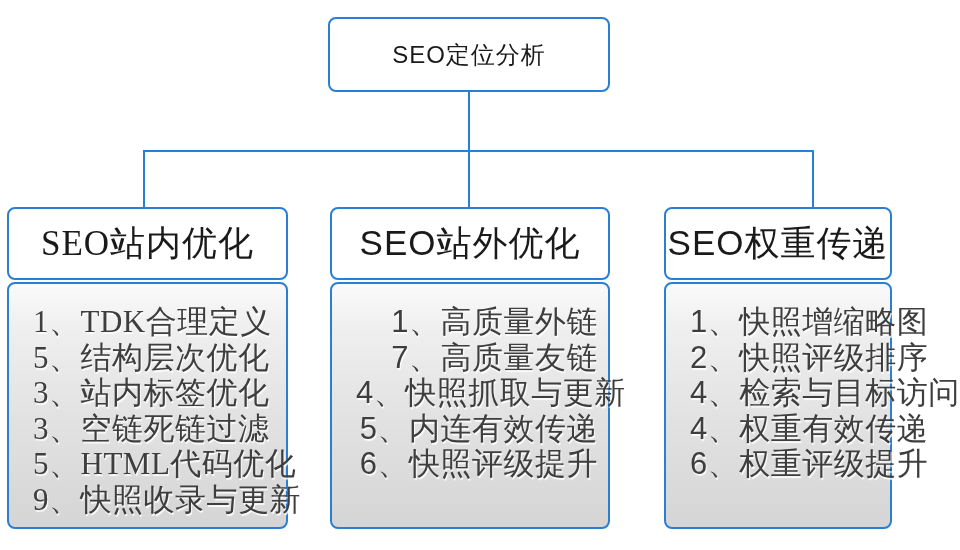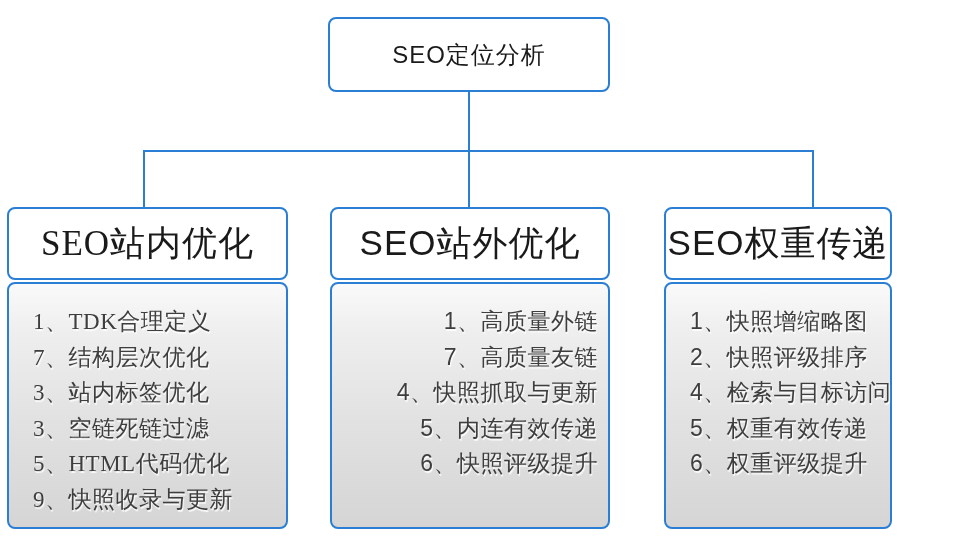--- a/index.html
+++ b/index.html
@@ -33,21 +33,21 @@
   }
   .col-list{
     position:absolute;
     top:282px;height:247px;
     border:2px solid var(--accent);
     border-radius:8px;
     background:linear-gradient(180deg,#fafafa 0%,#efefef 18%,#e2e2e2 55%,#d5d5d5 100%);
     padding:20px 10px 0 24px;
   }
   .col-list .item{
-    font-size:23px;
+    font-size:31px;
     line-height:35.6px;
     color:var(--list-text);
     text-shadow:1px 1.5px 1px rgba(255,255,255,0.9);
     white-space:nowrap;
     letter-spacing:0.5px;
   }
   .c0{left:7px;width:281px;font-family:Liberation Serif, serif;}
   .c1{left:330px;width:280px;text-align:right;}
   .c2{left:648px;width:228px;margin-left:16px;}
   .line{
@@ -74,21 +74,21 @@
   <div class="line h" id="conn-horizontal"></div>
   <div class="line v" id="conn-left"></div>
   <div class="line v" id="conn-mid"></div>
   <div class="line v" id="conn-right"></div>
 
   <div class="node col-header c0">
     <span>SEO站内优化</span>
   </div>
   <div class="col-list c0">
     <div class="item">1、TDK合理定义</div>
-    <div class="item">7、结构层次优化</div>
+    <div class="item">5、结构层次优化</div>
     <div class="item">3、站内标签优化</div>
     <div class="item">3、空链死链过滤</div>
     <div class="item">5、HTML代码优化</div>
     <div class="item">9、快照收录与更新</div>
   </div>
 
   <div class="node col-header c1">
     <span>SEO站外优化</span>
   </div>
   <div class="col-list c1">
@@ -99,17 +99,17 @@
     <div class="item">6、快照评级提升</div>
   </div>
 
   <div class="node col-header c2">
     <span>SEO权重传递</span>
   </div>
   <div class="col-list c2">
     <div class="item">1、快照增缩略图</div>
     <div class="item">2、快照评级排序</div>
     <div class="item">4、检索与目标访问</div>
-    <div class="item">5、权重有效传递</div>
+    <div class="item">4、权重有效传递</div>
     <div class="item">6、权重评级提升</div>
   </div>
 
 </div>
 
 </body></html>

